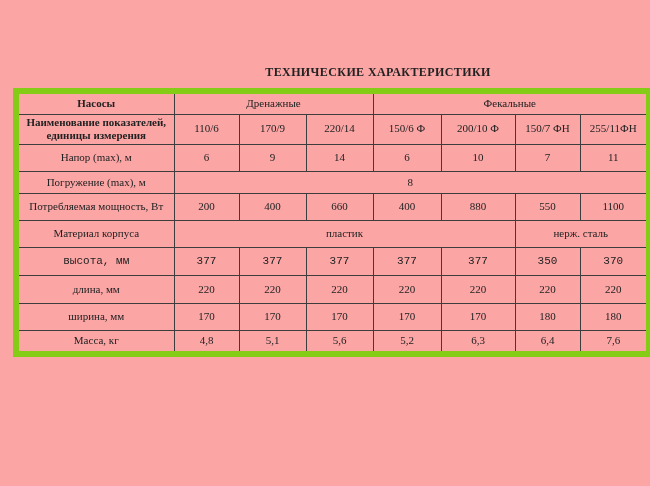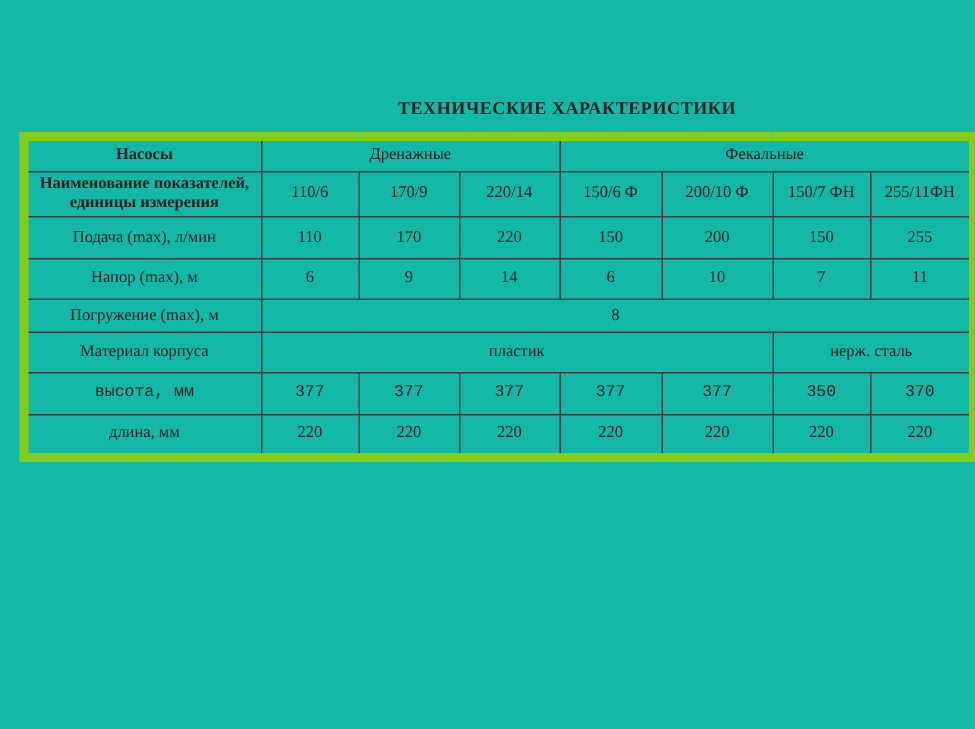--- a/index.html
+++ b/index.html
@@ -4,21 +4,21 @@
 <style>
   html, body { margin: 0; padding: 0; }
   body {
     width: 650px; height: 486px;
     background: #ffffff;
     font-family: "Liberation Serif", "DejaVu Serif", serif;
     color: #1f1f1f;
     position: relative;
     overflow: hidden;
   }
-  .page { position: absolute; inset: 0; background: #14b8a6; }
+  .page { position: absolute; inset: 0; background: #fca5a5; }
 
   .page-title {
     position: absolute;
     top: 65px; left: 53px; width: 650px;
     text-align: center;
     font-size: 12px;
     font-weight: bold;
     letter-spacing: 0.4px;
     color: #222222;
     white-space: nowrap;
@@ -89,48 +89,48 @@
       <td class="lbl bold thick-bottom">Наименование показателей, единицы измерения</td>
       <td class="ctr">110/6</td>
       <td class="ctr">170/9</td>
       <td class="ctr">220/14</td>
       <td class="ctr">150/6 Ф</td>
       <td class="ctr">200/10 Ф</td>
       <td class="ctr">150/7 ФН</td>
       <td class="ctr">255/11ФН</td>
     </tr>
 
-    <tr class="r-flow">
-      <td class="lbl">Подача (max), л/мин</td>
-      <td class="ctr">110</td>
-      <td class="ctr">170</td>
-      <td class="ctr">220</td>
-      <td class="ctr">150</td>
-      <td class="ctr">200</td>
-      <td class="ctr">150</td>
-      <td class="ctr">255</td>
-    </tr>
 
     <tr class="r-head">
       <td class="lbl">Напор (max), м</td>
       <td class="ctr">6</td>
       <td class="ctr">9</td>
       <td class="ctr">14</td>
       <td class="ctr">6</td>
       <td class="ctr">10</td>
       <td class="ctr">7</td>
       <td class="ctr">11</td>
     </tr>
 
     <tr class="r-depth">
       <td class="lbl">Погружение (max), м</td>
       <td class="ctr" colspan="7">8</td>
     </tr>
 
 
+    <tr class="r-power">
+      <td class="lbl">Потребляемая мощность, Вт</td>
+      <td class="ctr">200</td>
+      <td class="ctr">400</td>
+      <td class="ctr">660</td>
+      <td class="ctr">400</td>
+      <td class="ctr">880</td>
+      <td class="ctr">550</td>
+      <td class="ctr">1100</td>
+    </tr>
 
     <tr class="r-material">
       <td class="lbl">Материал корпуса</td>
       <td class="ctr" colspan="5">пластик</td>
       <td class="ctr" colspan="2">нерж. сталь</td>
     </tr>
 
     <tr class="r-height">
       <td class="lbl">высота, мм</td>
       <td class="ctr">377</td>
@@ -146,17 +146,37 @@
       <td class="lbl">длина, мм</td>
       <td class="ctr">220</td>
       <td class="ctr">220</td>
       <td class="ctr">220</td>
       <td class="ctr">220</td>
       <td class="ctr">220</td>
       <td class="ctr">220</td>
       <td class="ctr">220</td>
     </tr>
 
+    <tr class="r-width">
+      <td class="lbl">ширина, мм</td>
+      <td class="ctr">170</td>
+      <td class="ctr">170</td>
+      <td class="ctr">170</td>
+      <td class="ctr">170</td>
+      <td class="ctr">170</td>
+      <td class="ctr">180</td>
+      <td class="ctr">180</td>
+    </tr>
 
+    <tr class="r-mass">
+      <td class="lbl">Масса, кг</td>
+      <td class="ctr">4,8</td>
+      <td class="ctr">5,1</td>
+      <td class="ctr">5,6</td>
+      <td class="ctr">5,2</td>
+      <td class="ctr">6,3</td>
+      <td class="ctr">6,4</td>
+      <td class="ctr">7,6</td>
+    </tr>
   </tbody>
     </table>
 
 </div>
 
 </body></html>

